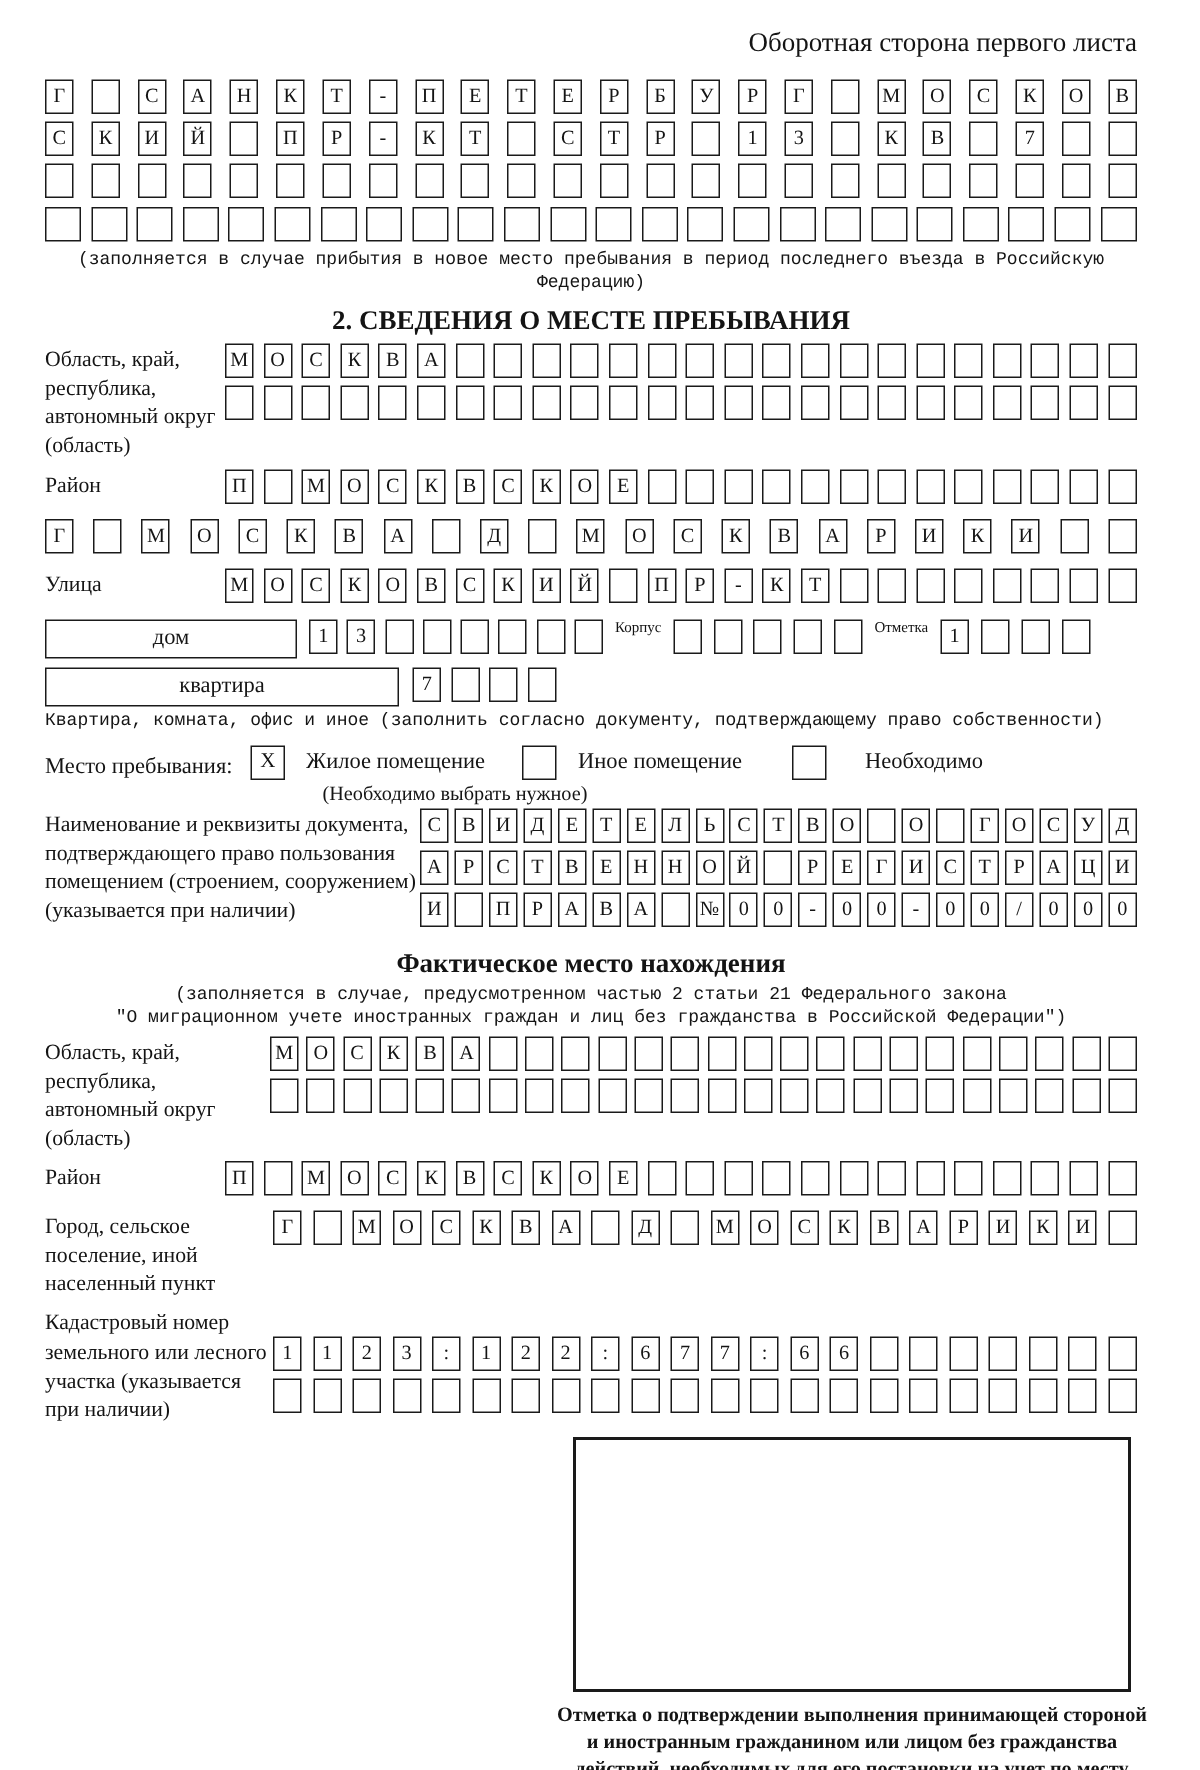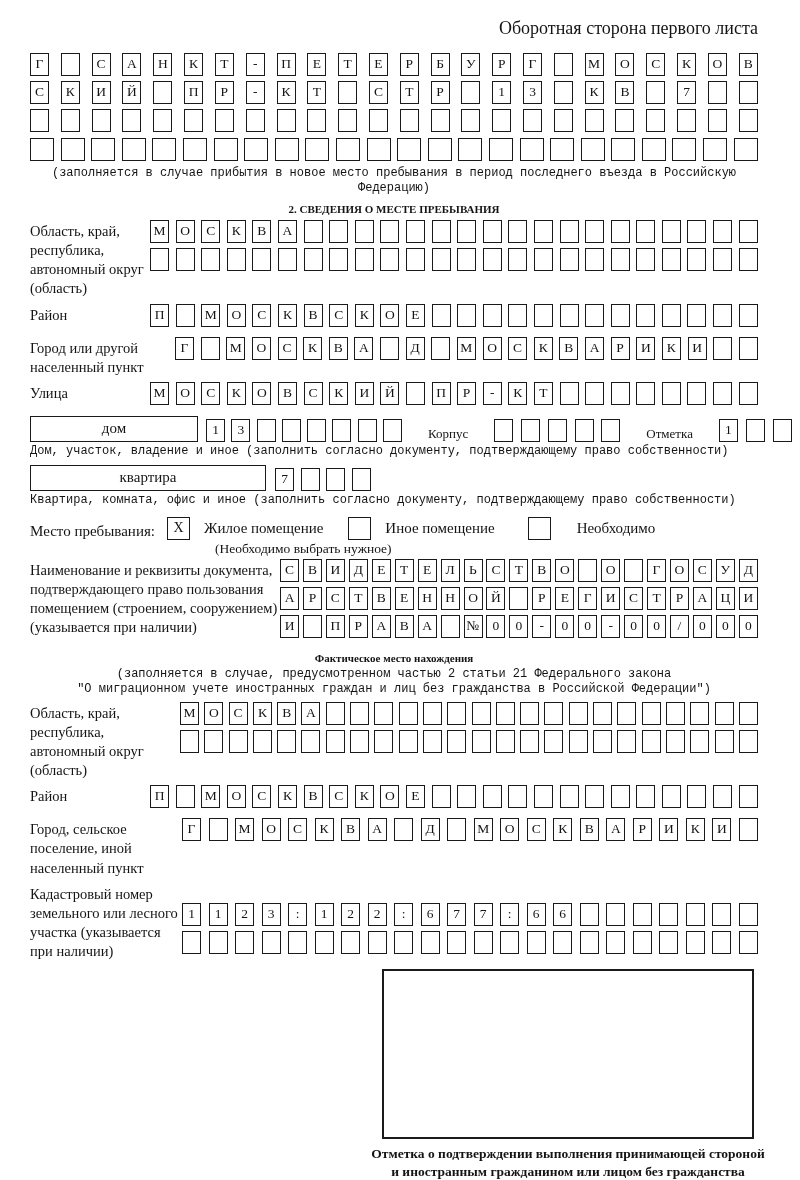--- a/index.html
+++ b/index.html
@@ -19,28 +19,28 @@
   .cells{display:flex;justify-content:space-between;height:23px;margin-bottom:5px;}
   .cell{
     flex:0 0 19px;width:19px;height:23px;box-sizing:border-box;
     border:1.6px solid #1a1a1a;text-align:center;font-size:13.5px;line-height:20px;
     background:#fff;
   }
   .cells.big .cell{flex-basis:24px;width:24px;}
 
   .caption{font-size:12px;text-align:center;margin-top:2px;line-height:1.25;font-family:Liberation Mono, monospace;}
   .caption.left{text-align:left;margin-left:0;}
-  .sec-title{font-weight:bold;font-size:11px;text-align:center;margin:7px 0 3px 0;}
+  .sec-title{font-weight:bold;font-size:18px;text-align:center;margin:7px 0 3px 0;}
 
   
-  .hrow{display:flex;align-items:flex-end;margin-top:6px;}
+  .hrow{display:flex;align-items:flex-start;margin-top:6px;}
   .bigbox{box-sizing:border-box;border:1.8px solid #1a1a1a;height:26px;display:flex;
           align-items:center;justify-content:center;font-size:15px;flex:none;background:#fff;}
   .inline-cells{display:flex;justify-content:space-between;flex:none;height:23px;}
-  .inline-label{font-size:13px;flex:none;margin:0 26px;}
+  .inline-label{font-size:10px;flex:none;margin:0 8px;}
 
   
   .presence{display:flex;align-items:flex-end;margin-top:9px;font-size:15px;}
   .cbx{box-sizing:border-box;width:23px;height:23px;border:1.7px solid #1a1a1a;flex:none;
        text-align:center;font-size:14px;line-height:20px;background:#fff;}
   .opt{display:flex;align-items:center;}
   .opt .olabel{margin-left:14px;}
   .presence-note{font-size:13.5px;margin-left:185px;margin-top:1px;}
 
   
@@ -252,21 +252,20 @@
           <div class="cell"></div>
           <div class="cell"></div>
           <div class="cell"></div>
           <div class="cell"></div>
           <div class="cell"></div>
         </div>
     </div>
   </div>
 
   <div class="field">
-    <div class="flabel w145">Город или другой населенный пункт</div>
     <div class="frows">
       <div class="cells">
           <div class="cell">Г</div>
           <div class="cell"></div>
           <div class="cell">М</div>
           <div class="cell">О</div>
           <div class="cell">С</div>
           <div class="cell">К</div>
           <div class="cell">В</div>
           <div class="cell">А</div>
@@ -342,21 +341,20 @@
         <div class="cell"></div>
       </div>
     <div class="inline-label">Отметка</div>
     <div class="inline-cells" style="width:100px;">
         <div class="cell">1</div>
         <div class="cell"></div>
         <div class="cell"></div>
         <div class="cell"></div>
       </div>
   </div>
-  <div class="caption left">Дом, участок, владение и иное (заполнить согласно документу, подтверждающему право собственности)</div>
 
   <div class="hrow">
     <div class="bigbox" style="width:236px;">квартира</div>
     <div class="inline-cells" style="width:96px;margin-left:9px;">
         <div class="cell">7</div>
         <div class="cell"></div>
         <div class="cell"></div>
         <div class="cell"></div>
       </div>
   </div>

